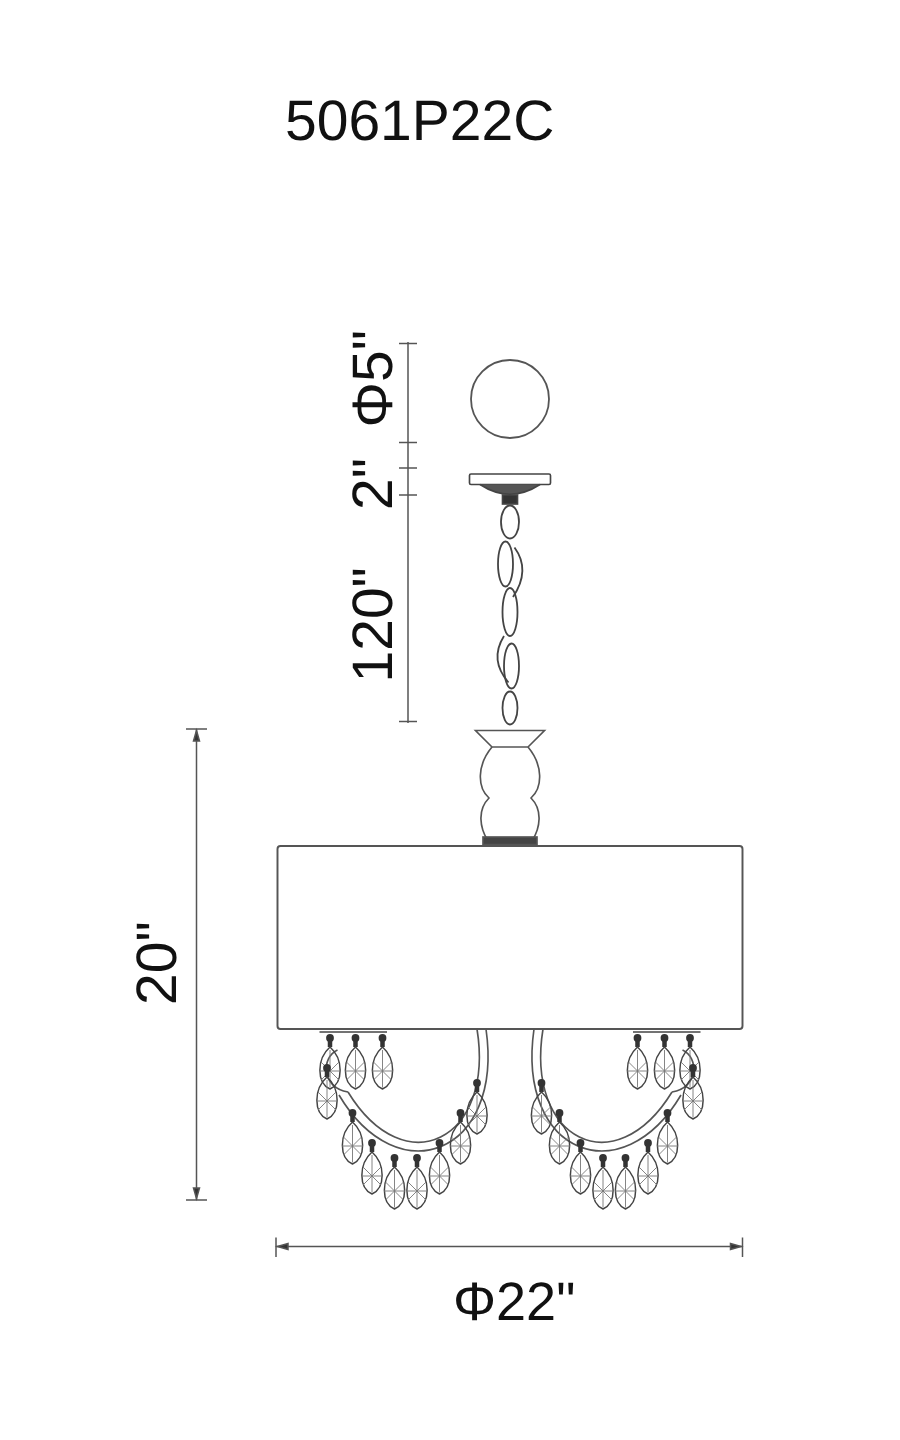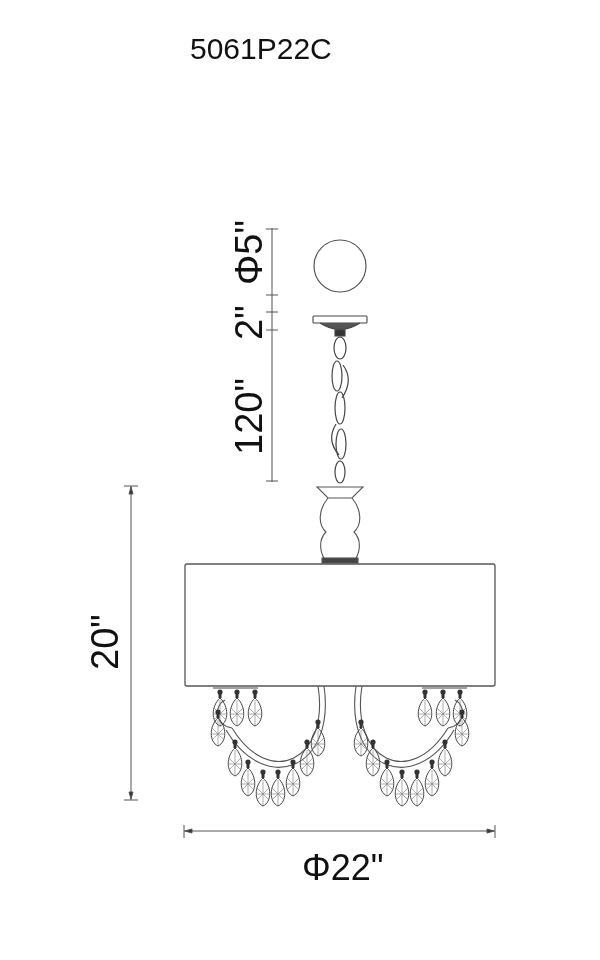--- a/index.html
+++ b/index.html
@@ -1,17 +1,17 @@
 <!DOCTYPE html>
 <html><head>
 <meta charset="utf-8">
 <style>
   html, body { margin: 0; padding: 0; background: #ffffff; }
   body { width: 600px; height: 960px; position: relative; overflow: hidden; font-family: "Liberation Sans", sans-serif; }
-  .title { position: absolute; left: 190px; top: 32px; font-size: 30px; color: #111; letter-spacing: 0px; }
+  .title { position: absolute; left: 190px; top: 60px; font-size: 38px; color: #111; letter-spacing: 0px; }
   .vlabel { position: absolute; font-size: 38px; color: #111; transform-origin: left top; transform: rotate(-90deg); white-space: nowrap; }
   .hlabel { position: absolute; font-size: 36px; color: #111; white-space: nowrap; }
   svg.drawing { position: absolute; left: 0; top: 0; }
 </style>
 </head>
 <body>
 
 <div class="title">5061P22C</div>
 
 <div class="vlabel" style="left:228px; top:285px;">Φ5"</div>

